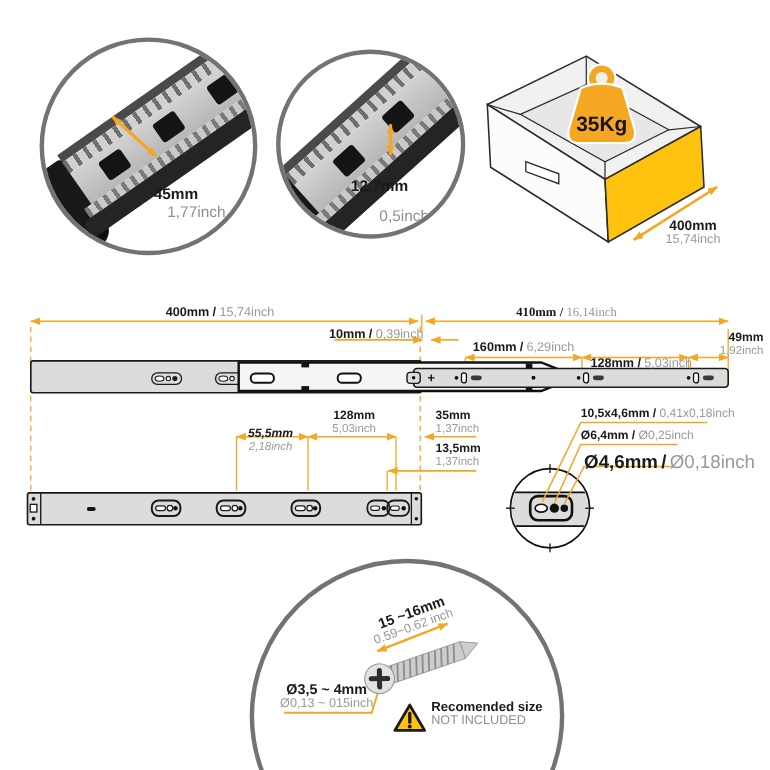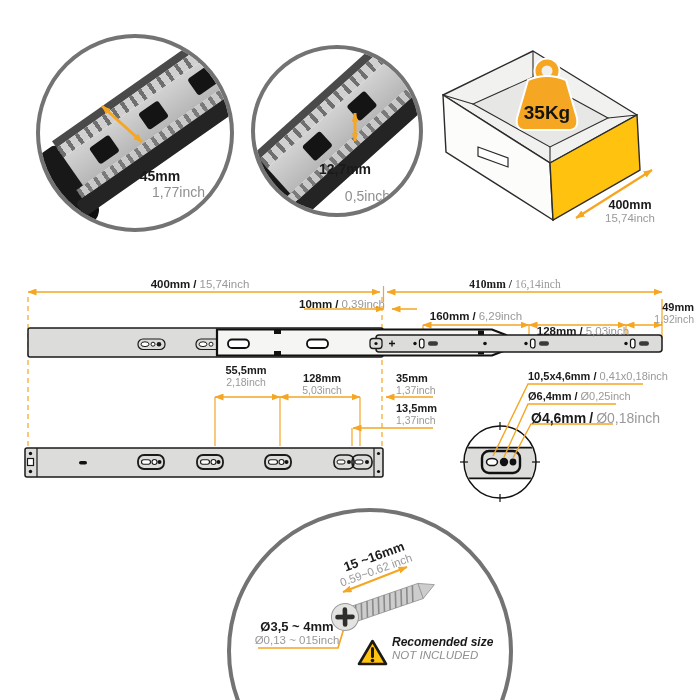--- a/index.html
+++ b/index.html
@@ -23,21 +23,21 @@
   .dim-label{position:absolute;font-size:11.5px;white-space:nowrap;}
   .dim-label .mm{font-weight:700;color:#1a1a1a;}
   .dim-label .sl{font-weight:700;color:#1a1a1a;margin:0 3px;}
   .dim-label .in{color:#999999;}
   .ctr{text-align:center;}
   .rgt{text-align:right;}
   .stack{position:absolute;line-height:12px;}
   .stack .mm{font-weight:700;font-size:11px;color:#1a1a1a;display:block;}
   .stack .in{font-size:10.5px;color:#999999;display:block;}
   .rot{transform:rotate(-20deg);}
-  .note-title{position:absolute;font-weight:700;font-size:12px;color:#1a1a1a;white-space:nowrap;font-style:italic;}
+  .note-title{position:absolute;font-weight:700;font-size:12px;color:#1a1a1a;white-space:nowrap;}
   .note-sub{position:absolute;font-size:11.5px;color:#8f8f8f;white-space:nowrap;}
   svg{position:absolute;overflow:visible;}
 </style>
 </head>
 <body>
 
 <svg width="0" height="0">
   <defs>
     <marker id="arr" viewBox="0 0 9 7" refX="8.5" refY="3.5" markerWidth="9" markerHeight="7" markerUnits="userSpaceOnUse" orient="auto-start-reverse">
       <path d="M0,0 L9,3.5 L0,7 Z" fill="#F5A623"></path>
@@ -271,21 +271,21 @@
 <div class="dim-label ctr" style="left:416px;top:310px;width:120px;">
   <span class="mm">160mm</span><span class="sl">/</span><span class="in">6,29inch</span>
 </div>
 <div class="dim-label ctr" style="left:523px;top:310px;width:120px;margin-top:15px;">
   <span class="mm">128mm</span><span class="sl">/</span><span class="in">5,03inch</span>
 </div>
 <div class="stack rgt" style="left:628px;top:301px;width:66px;">
   <span class="mm">49mm</span>
     <span class="in">1,92inch</span>
 </div>
-<div class="stack ctr" style="left:206px;top:364px;width:80px;">
+<div class="stack ctr" style="left:206px;top:388px;width:80px;font-style:italic;">
   <span class="mm">55,5mm</span>
     <span class="in">2,18inch</span>
 </div>
 <div class="stack ctr" style="left:282px;top:372px;width:80px;">
   <span class="mm">128mm</span>
     <span class="in">5,03inch</span>
 </div>
 <div class="stack" style="left:396px;top:372px;width:70px;">
   <span class="mm">35mm</span>
     <span class="in">1,37inch</span>
@@ -293,21 +293,21 @@
 <div class="stack" style="left:396px;top:402px;width:70px;">
   <span class="mm">13,5mm</span>
     <span class="in">1,37inch</span>
 </div>
 <div class="dim-label" style="left:528px;top:370px;font-size:11px;">
   <span class="mm">10,5x4,6mm</span><span class="sl">/</span><span class="in">0,41x0,18inch</span>
 </div>
 <div class="dim-label" style="left:528px;top:390px;font-size:11px;">
   <span class="mm">Ø6,4mm</span><span class="sl">/</span><span class="in">Ø0,25inch</span>
 </div>
-<div class="dim-label" style="left:531px;top:410px;font-size:14px;">
+<div class="dim-label" style="left:531px;top:410px;font-size:17px;">
   <span class="mm">Ø4,6mm</span><span class="sl">/</span><span class="in">Ø0,18inch</span>
 </div>
 
 <div class="circle" style="left:227px;top:508px;width:278px;height:278px;overflow:visible;"></div>
 
 <svg width="224" height="150" viewBox="0 0 224 150" style="left:248px;top:528px;">
 
   <polyline points="10,120 90,120 96,100" fill="none" stroke="#F5A623" stroke-width="1.7"></polyline>
 
   <g transform="translate(97,89) rotate(-19)">
@@ -328,13 +328,13 @@
     <line x1="124.5" y1="120.5" x2="124.5" y2="128.5" stroke="#1a1a1a" stroke-width="3" stroke-linecap="round"></line>
     <circle cx="124.5" cy="132.5" r="1.8" fill="#1a1a1a"></circle>
   </g>
 </svg>
 
 <div class="dim-label ctr rot" style="left:332px;top:549px;width:84px;font-size:13px;"><span class="mm">15 ~16mm</span></div>
 <div class="dim-label ctr rot" style="left:326px;top:564px;width:100px;"><span class="in">0.59~0.62 inch</span></div>
 <div class="dim-label ctr" style="left:257px;top:619px;width:80px;font-size:13px;"><span class="mm">Ø3,5 ~ 4mm</span></div>
 <div class="dim-label ctr" style="left:248px;top:634px;width:98px;"><span class="in">Ø0,13 ~ 015inch</span></div>
 <div class="note-title" style="left:392px;top:635px;">Recomended size</div>
-<div class="note-sub" style="left:392px;top:649px;font-style:italic;">NOT INCLUDED</div>
+<div class="note-sub" style="left:392px;top:649px;">NOT INCLUDED</div>
 
 </body></html>

